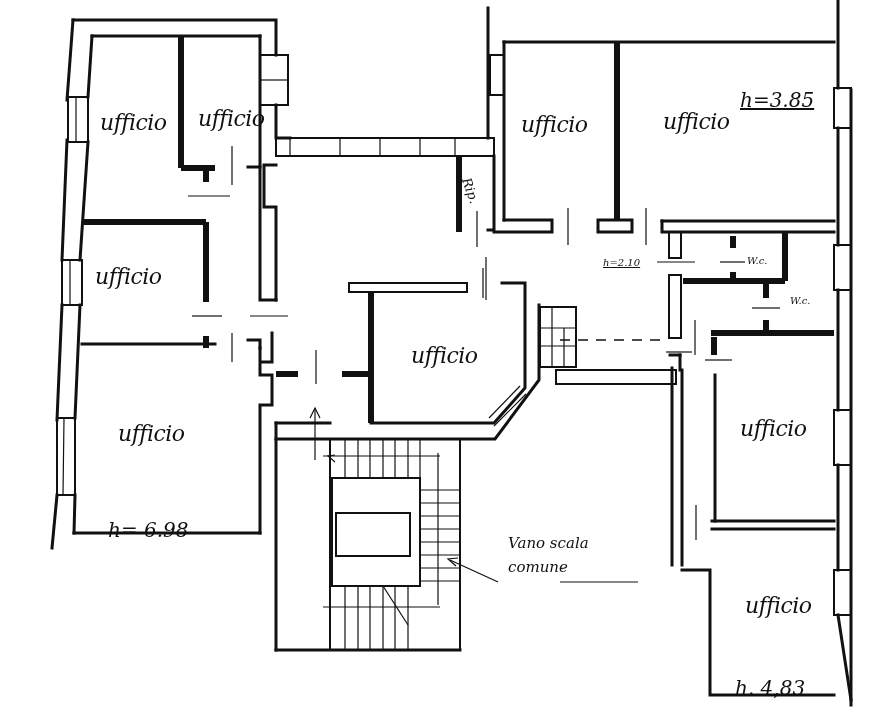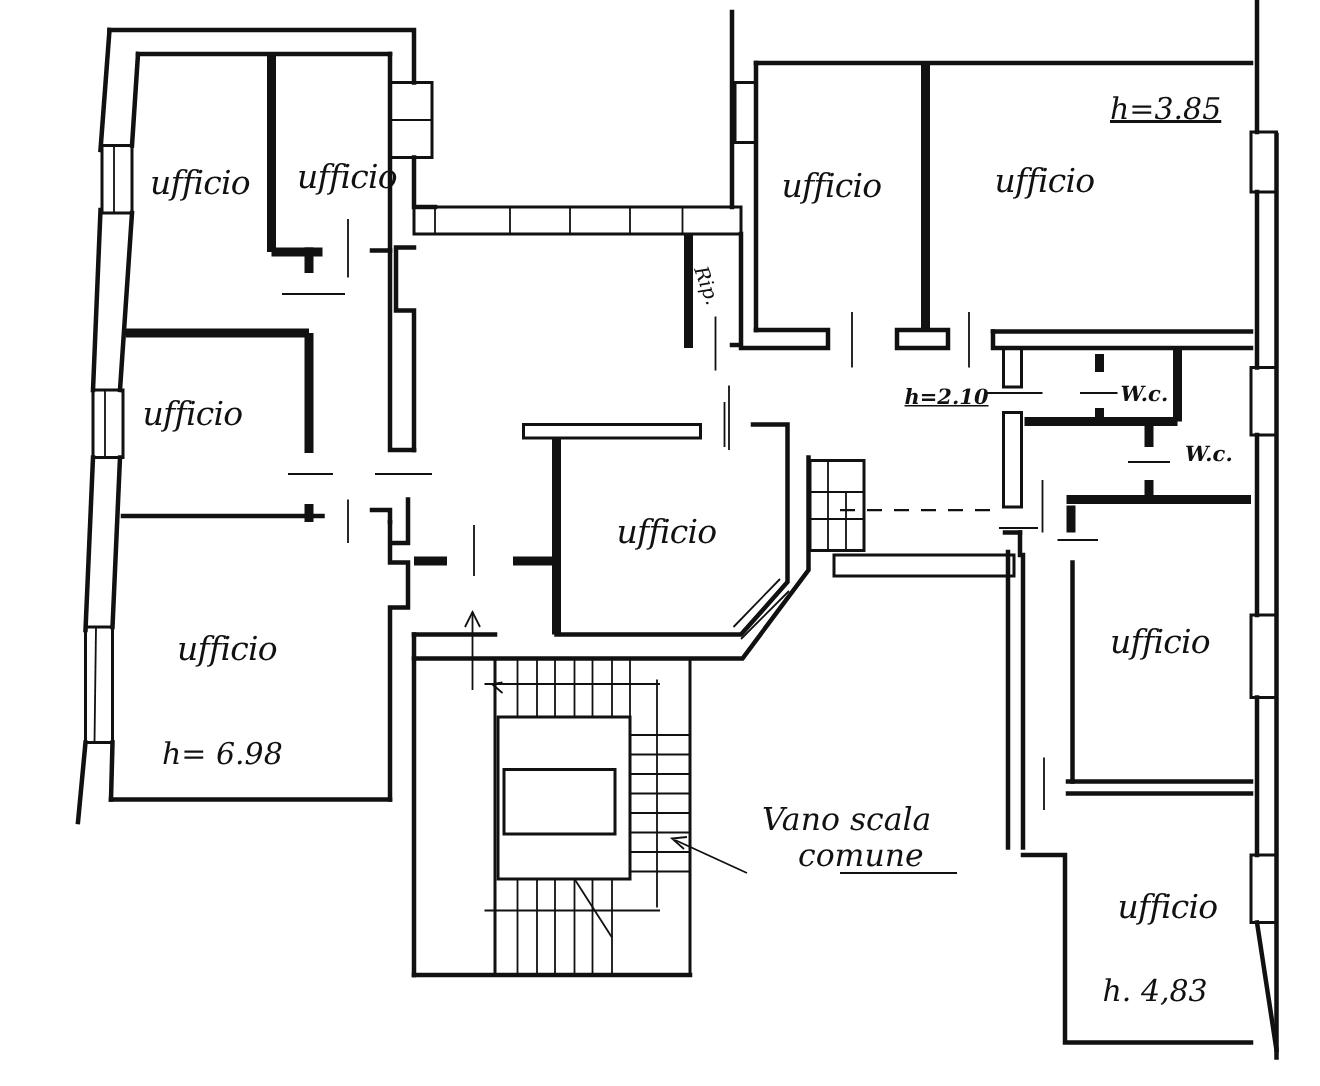--- a/index.html
+++ b/index.html
@@ -5,25 +5,25 @@
   html, body { margin: 0; padding: 0; background: #ffffff; }
   body { width: 880px; height: 724px; position: relative; overflow: hidden; font-family: "DejaVu Sans", sans-serif; }
   #plan { position: absolute; left: 0; top: 0; width: 880px; height: 724px; }
   .wall { stroke: #111; fill: none; stroke-width: 3; stroke-linecap: square; }
   .wall-thin { stroke: #111; fill: none; stroke-width: 2; }
   .wall-thick { stroke: #111; fill: none; stroke-width: 6; }
   .hair { stroke: #111; fill: none; stroke-width: 1.2; }
   .dash { stroke: #111; fill: none; stroke-width: 1.5; stroke-dasharray: 10 8; }
   .label { position: absolute; font-family: "DejaVu Serif", serif; color: #111; font-style: italic; white-space: nowrap; line-height: 1; }
   .room { font-size: 22px; letter-spacing: -0.5px; text-align: right; }
-  .height { font-size: 20px; }
+  .height { font-size: 20px; margin-top: 28px; }
   .height.ul { text-decoration: underline; }
-  .small { font-size: 14px; font-weight: bold; }
+  .small { font-size: 10px; }
   .tiny { font-size: 13px; transform: rotate(70deg); transform-origin: left top; }
-  .caption { font-size: 21px; }
+  .caption { font-size: 15px; }
 </style>
 </head>
 <body>
 
 <svg id="plan" viewBox="0 0 880 724" xmlns="http://www.w3.org/2000/svg">
 
   <g>
     <polyline class="wall" points="73,20 276,20 276,55"></polyline>
     <line class="wall" x1="73" y1="20" x2="67" y2="100"></line>
     <line class="wall" x1="67" y1="140" x2="62" y2="260"></line>
@@ -209,13 +209,13 @@
 <div class="label room" style="left:740px;top:418px;">ufficio</div>
 <div class="label room" style="left:745px;top:595px;">ufficio</div>
 <div class="label height" style="left:735px;top:650px;">h. 4,83</div>
 
 <div class="label tiny" style="left:472px;top:176px;">Rip.</div>
 <div class="label small" style="left:747px;top:256px;">W.c.</div>
 <div class="label small" style="left:790px;top:296px;">W.c.</div>
 <div class="label small ul" style="left:603px;top:258px;text-decoration:underline;">h=2.10</div>
 
 <div class="label caption" style="left:508px;top:536px;">Vano scala</div>
-<div class="label caption" style="left:532px;top:560px;">comune</div>
+<div class="label caption" style="left:508px;top:560px;">comune</div>
 
 </body></html>

